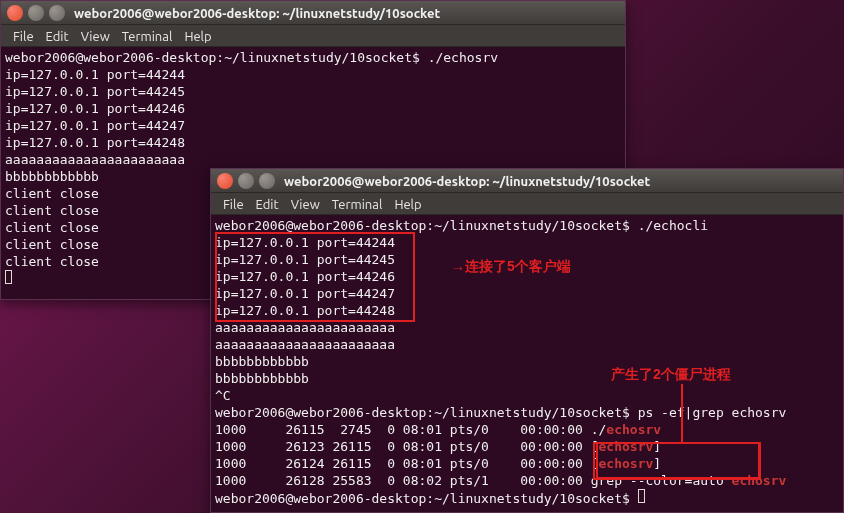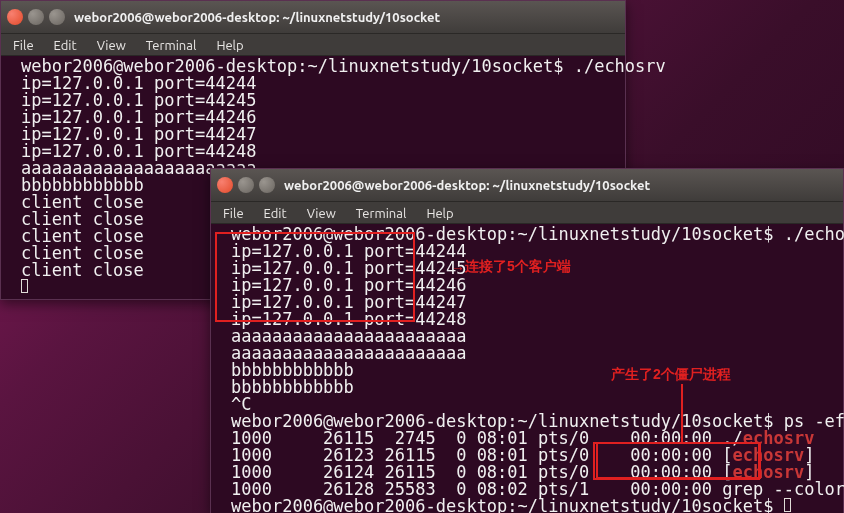--- a/index.html
+++ b/index.html
@@ -12,25 +12,25 @@
     overflow: hidden;
     position: relative;
   }
   .terminal-window {
     position: absolute;
     background: #2d0922;
     border: 1px solid #5a3050;
     box-shadow: 0 4px 12px rgba(0,0,0,0.5);
   }
   .titlebar {
-    height: 17px;
+    height: 24px;
     background: linear-gradient(to bottom, #5a5552 0%, #3f3c3a 100%);
     display: flex;
     align-items: center;
-    padding: 16px 6px;
+    padding: 0 6px;
     gap: 5px;
     font-size: 13px;
     font-weight: bold;
     color: #f0f0f0;
     border-bottom: 1px solid #2a2826;
   }
   .win-btn {
     width: 16px;
     height: 16px;
     border-radius: 50%;
@@ -38,36 +38,36 @@
   }
   .btn-close { background: radial-gradient(circle at 30% 30%, #f88070, #e24a2a); }
   .btn-min { background: radial-gradient(circle at 30% 30%, #9a958f, #6a6560); }
   .btn-max { background: radial-gradient(circle at 30% 30%, #9a958f, #6a6560); }
   .title-text { margin-left: 4px; white-space: nowrap; overflow: hidden; }
   .menubar {
     height: 22px;
     background: #3f3c3a;
     display: flex;
     align-items: center;
-    gap: 8px;
+    gap: 0;
     padding: 0 6px;
     font-size: 13px;
     color: #e8e6e4;
     border-bottom: 1px solid #2a2826;
   }
   .menu-item {
     padding: 2px 6px;
     cursor: default;
   }
   .term-body {
     font-family: "DejaVu Sans Mono", "Ubuntu Mono", monospace;
-    font-size: 17px;
+    font-size: 13px;
     color: #f0f0f0;
     background: #2d0922;
-    padding: 2px 20px;
+    padding: 2px 4px;
     line-height: 17px;
     white-space: pre;
     position: relative;
   }
   .cursor-box {
     display: inline-block;
     width: 7px;
     height: 14px;
     border: 1px solid #e0dcd8;
     vertical-align: baseline;

